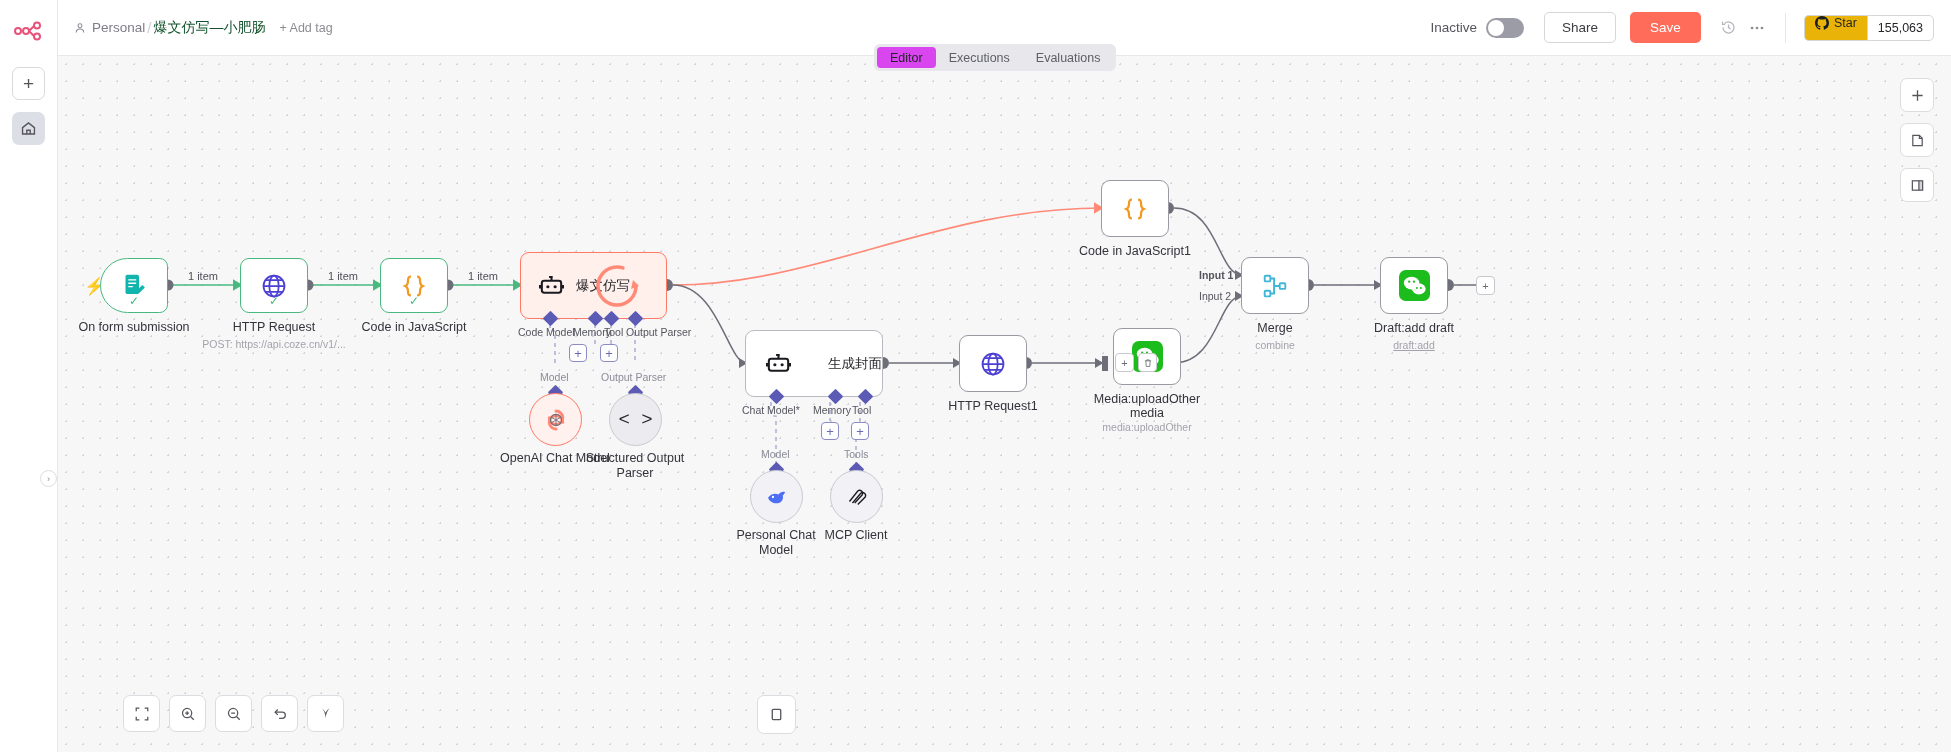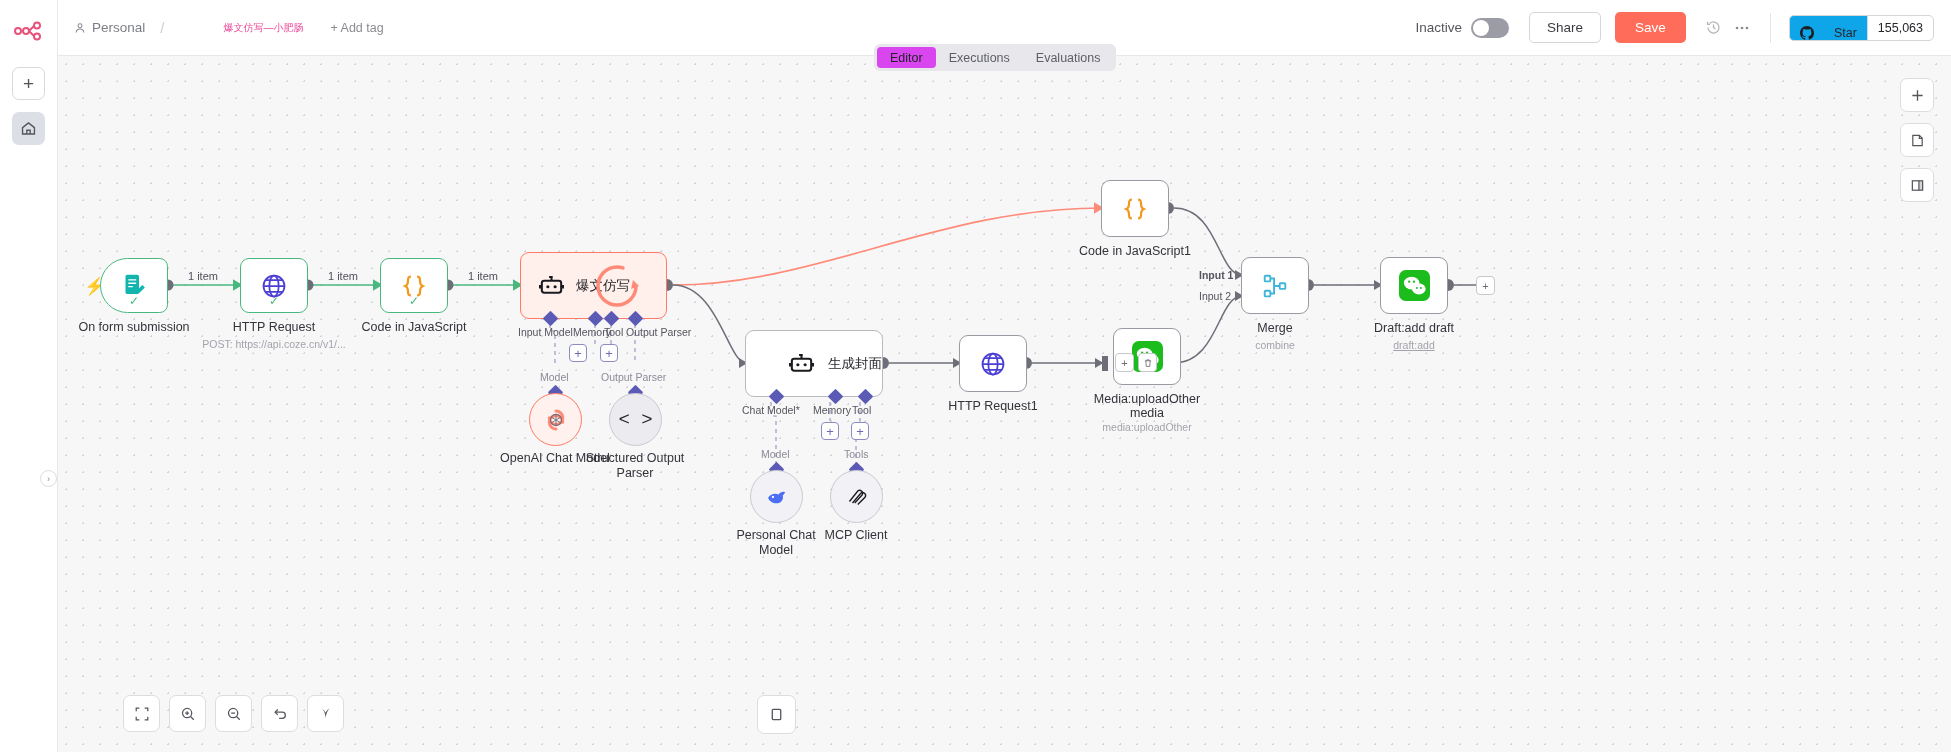--- a/index.html
+++ b/index.html
@@ -37,24 +37,24 @@
     display: flex; align-items: center; justify-content: center;
     font-size: 9px; color: #888; cursor: pointer;
   }
 
   
   .header {
     position: absolute; left: 58px; top: 0; width: 1893px; height: 56px;
     background: #fff; border-bottom: 1px solid #e8e8ea;
     display: flex; align-items: center;
   }
-  .bc { display: flex; align-items: center; margin-left: 16px; gap: 15px; font-size: 13.5px; }
+  .bc { display: flex; align-items: center; margin-left: 16px; gap: 2px; font-size: 13.5px; }
   .bc-personal { color: #7d7d86; display: flex; align-items: center; gap: 6px; cursor: pointer; }
   .bc-sep { color: #cfcfd4; font-size: 15px; }
-  .bc-title { color: #ec4899; font-size: 10px; cursor: pointer; margin-left: 44px; }
+  .bc-title { color: #14532d; font-size: 14px; cursor: pointer; }
   .bc-addtag { color: #8b8b93; font-size: 12.5px; margin-left: 12px; cursor: pointer; }
 
   .hdr-right { margin-left: auto; display: flex; align-items: center; }
   .inactive-wrap { display: flex; align-items: center; gap: 9px; margin-right: 20px; }
   .inactive-label { font-size: 13.5px; color: #55555d; margin-left: 44px; }
   .toggle {
     width: 38px; height: 20px; border-radius: 11px; background: #9c9ca6;
     position: relative; cursor: pointer;
   }
   .toggle .knob {
@@ -73,23 +73,23 @@
     display: flex; align-items: center; margin-right: 14px;
     font-family: "Liberation Sans", sans-serif;
   }
   .icon-btn {
     width: 28px; height: 28px; display: flex; align-items: center; justify-content: center;
     color: #a6a6ae; cursor: pointer; border-radius: 5px;
   }
   .hdr-divider { width: 1px; height: 30px; background: #e6e6ea; margin: 0 18px 0 14px; }
   .gh-group { display: flex; align-items: center; margin-right: 17px; }
   .gh-star {
-    display: flex; align-items: flex-end; gap: 20px; height: 26px; padding: 0 10px;
+    display: flex; align-items: flex-start; gap: 5px; height: 26px; padding: 0 10px;
     border: 1px solid #d5d5da; border-right: none; border-radius: 5px 0 0 5px;
-    background: #0ea5e9; font-size: 12.5px; color: #26262b; cursor: pointer;
+    background: #eab308; font-size: 12.5px; color: #26262b; cursor: pointer;
   }
   .gh-count {
     height: 26px; padding: 0 10px; border: 1px solid #d5d5da; border-radius: 0 5px 5px 0;
     background: #fff; font-size: 12.5px; color: #26262b;
     display: flex; align-items: center; cursor: pointer;
   }
 
   
   .tabs {
     position: absolute; left: 874px; top: 44px; height: 27px;
@@ -114,21 +114,21 @@
 
   
   .node { position: absolute; }
   .nbox {
     background: #fff; border: 1.5px solid #9a9aa2; border-radius: 9px;
     display: flex; align-items: center; justify-content: center;
   }
   .nbox.green { border-color: #49b87f; }
   .nbox.trigger { border-radius: 30px 9px 9px 30px; }
   .nbox.agent { border-color: #ff7a66; background: #fff0ec; justify-content: flex-start; }
-  .nbox.agent-plain { border-color: #b9b9c0; background: #fff; justify-content: flex-end; }
+  .nbox.agent-plain { border-color: #b9b9c0; background: #fff; justify-content: space-between; }
   .nlabel {
     position: absolute; left: 50%; transform: translateX(-50%);
     white-space: nowrap; font-size: 12.5px; color: #33333a; text-align: center;
   }
   .nsub {
     position: absolute; left: 50%; transform: translateX(-50%);
     white-space: nowrap; font-size: 10.5px; color: #a3a3ab; text-align: center;
   }
   .nlabel.wrap { white-space: normal; width: 125px; line-height: 14px; }
   .chk {
@@ -412,21 +412,21 @@
         <svg style="position:absolute; left:72px; top:9px;" width="48" height="48" viewBox="0 0 48 48">
           <circle cx="24" cy="24" r="19" fill="none" stroke="#ff8a78" stroke-width="3.5" stroke-dasharray="95 30" stroke-linecap="round"></circle>
           <polygon points="40,18 46,24 38,27" fill="#ff8a78"></polygon>
         </svg>
       </div>
 
       <div class="diamond" style="left:25px; top:61px;"></div>
       <div class="diamond" style="left:70px; top:61px;"></div>
       <div class="diamond" style="left:86px;  top:61px;"></div>
       <div class="diamond" style="left:110px; top:61px;"></div>
-      <div class="port-label" style="left:-2px; top:74px;">Input Model</div>
+      <div class="port-label" style="left:-2px; top:74px;">Code Model</div>
       <div class="port-label" style="left:53px; top:74px;">Memory</div>
       <div class="port-label" style="left:84px; top:74px;">Tool</div>
       <div class="port-label" style="left:106px; top:74px;">Output Parser</div>
     </div>
 
     <div class="mini-plus" style="left:511px; top:288px;">+</div>
     <div class="mini-plus" style="left:542px; top:288px;">+</div>
 
     <div style="position:absolute; left:482px; top:315px; font-size:10.5px; color:#8c8c99;">Model</div>
     <div style="position:absolute; left:543px; top:315px; font-size:10.5px; color:#8c8c99;">Output Parser</div>

